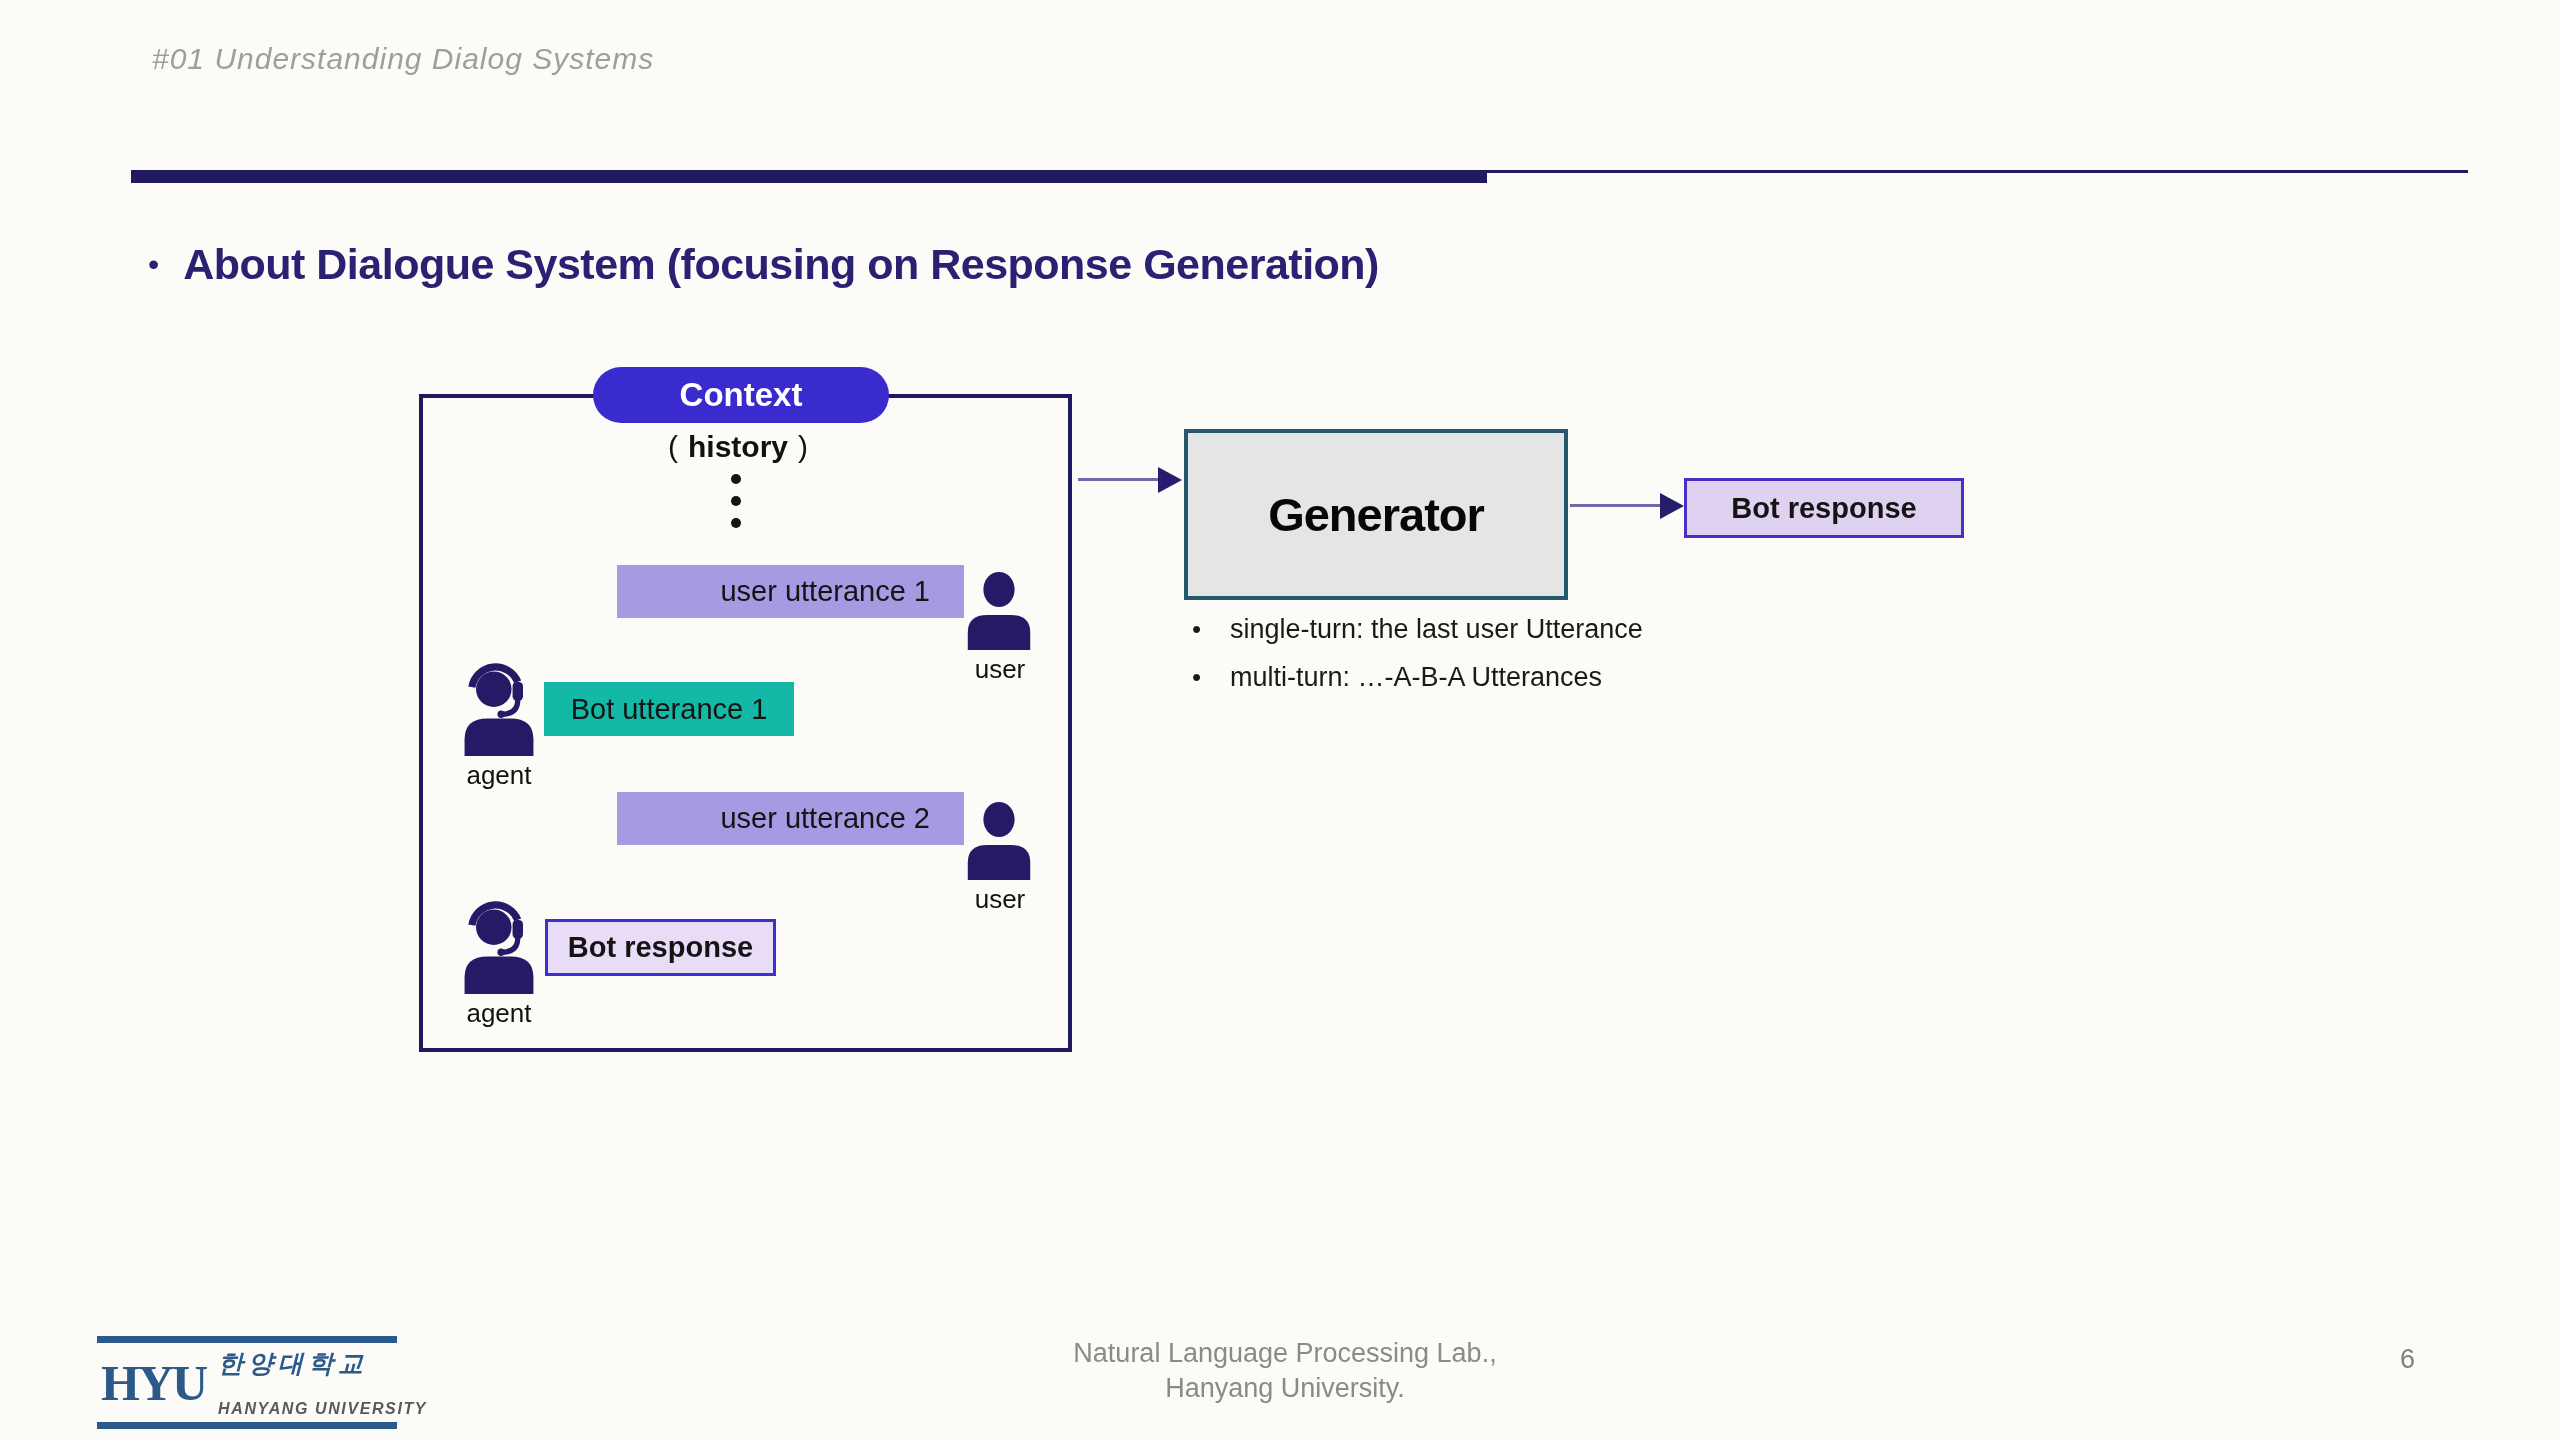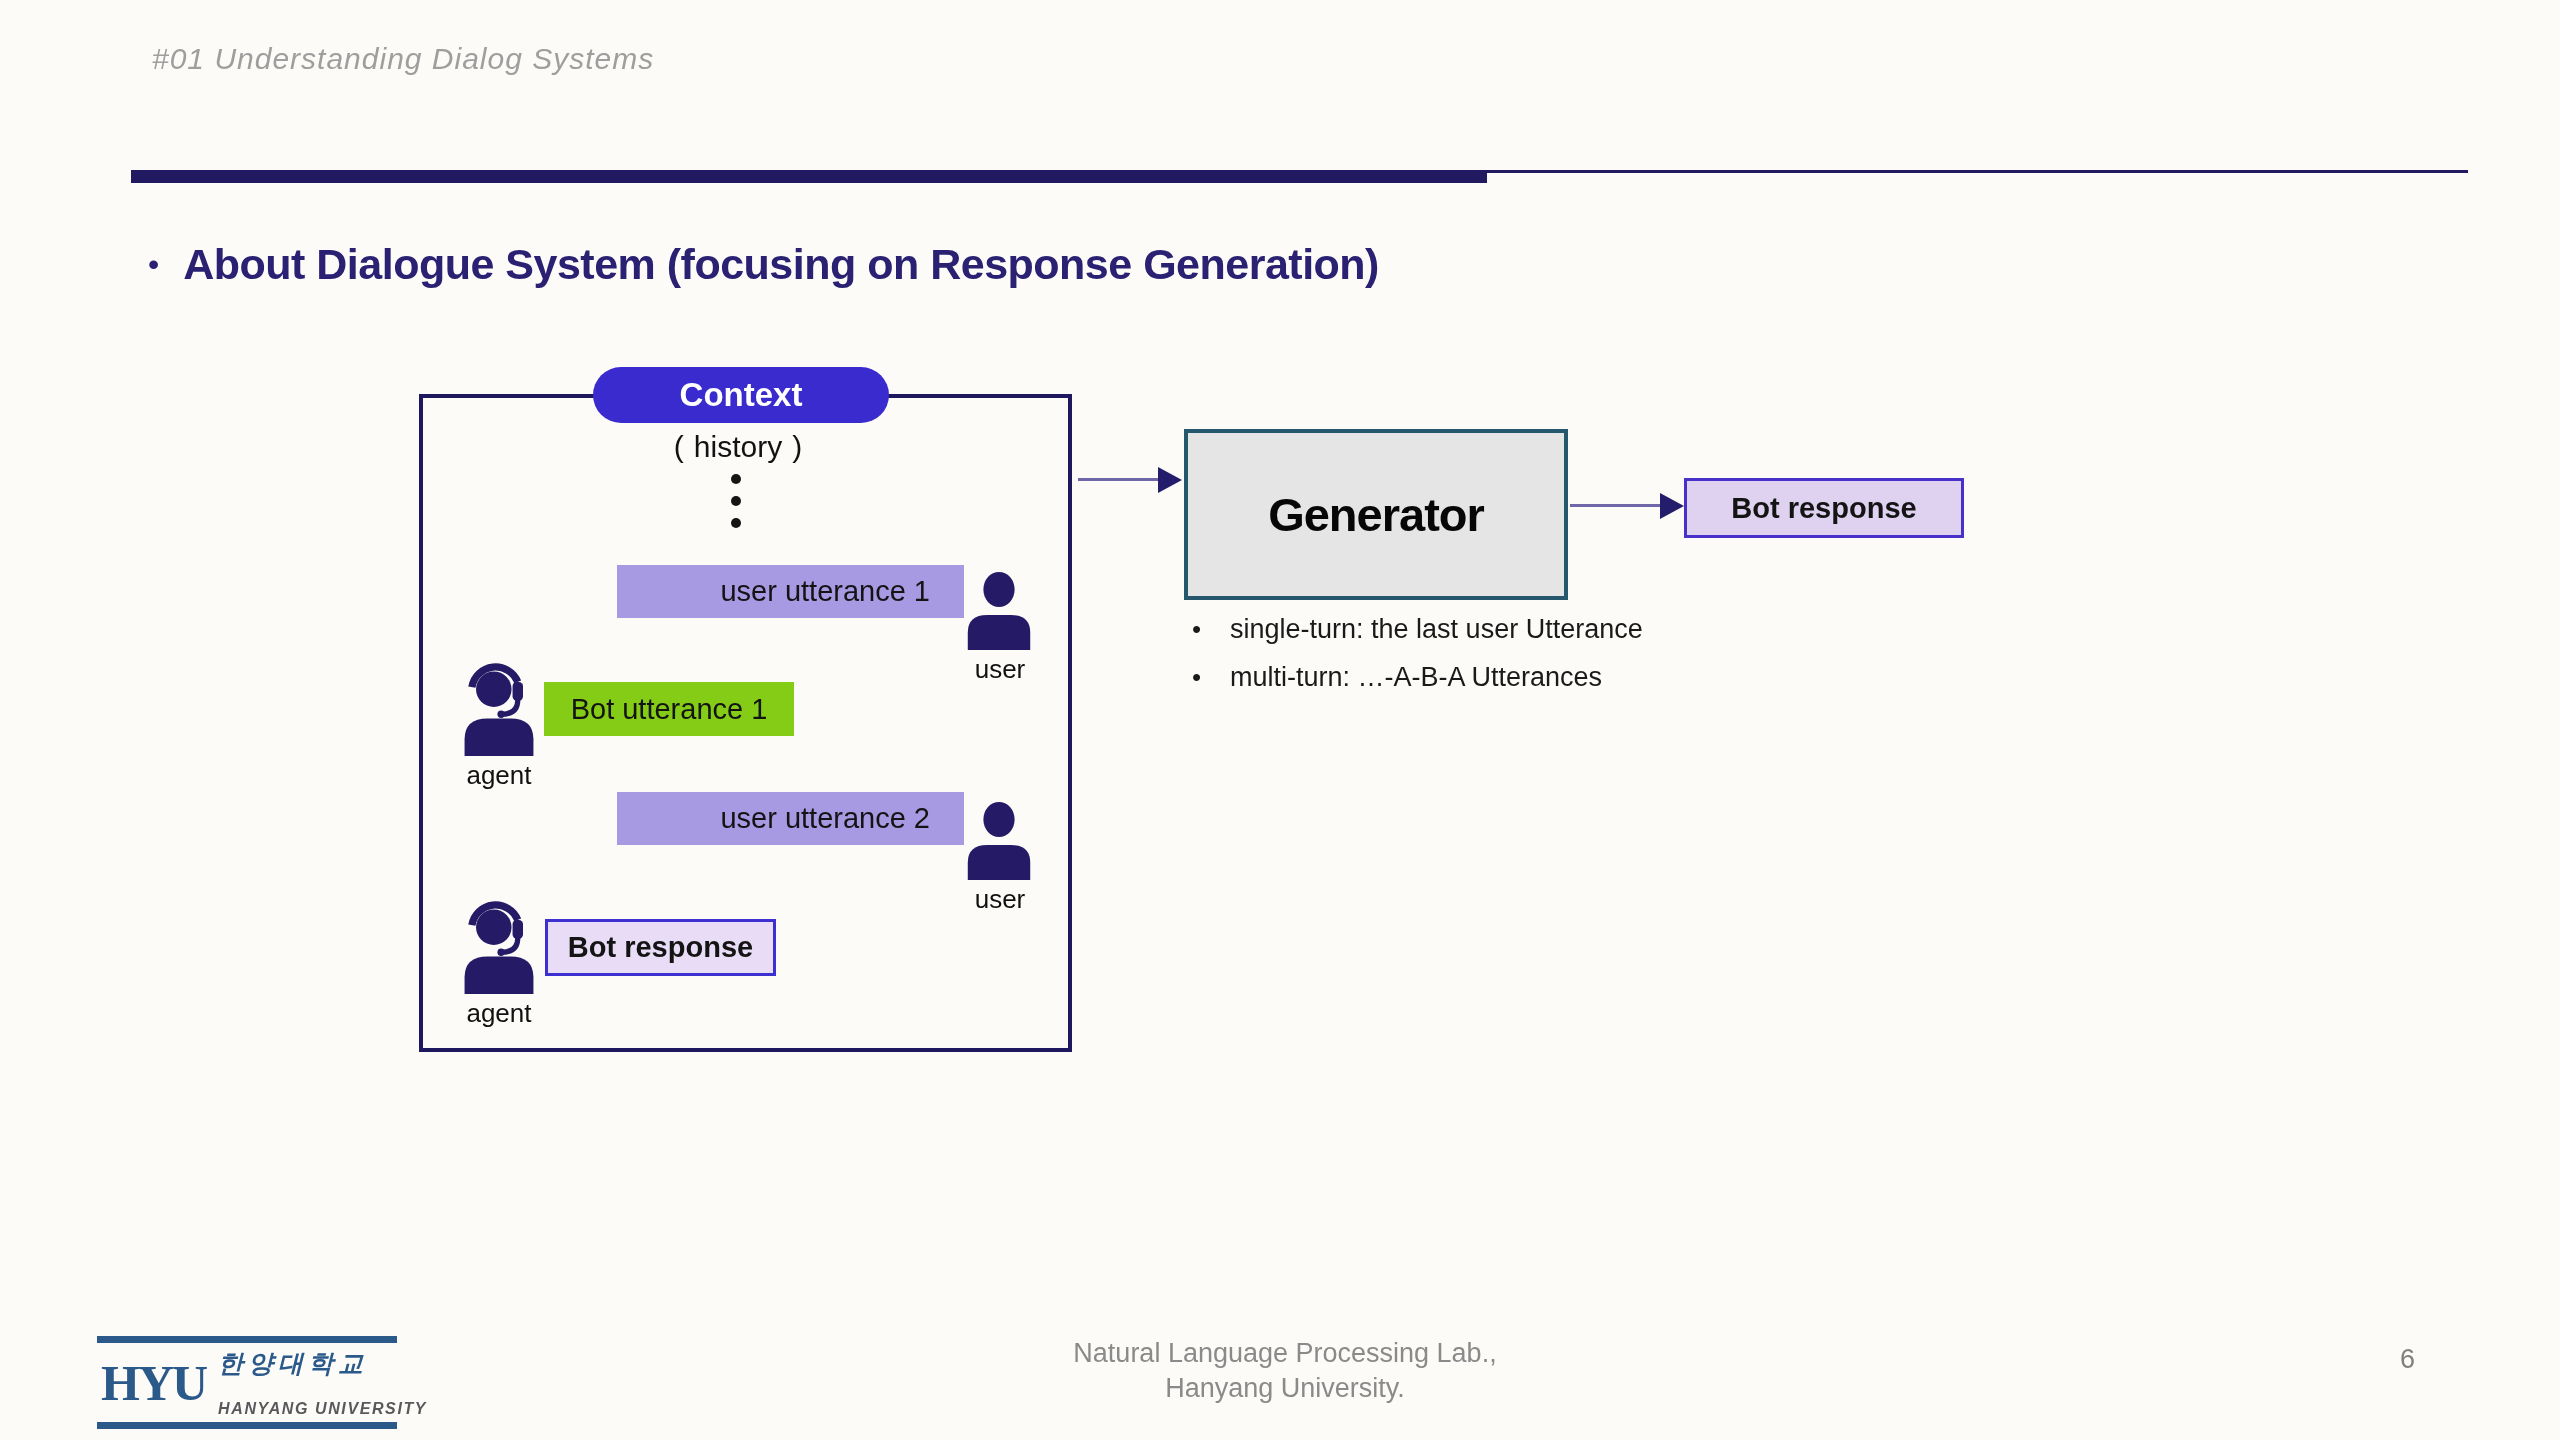--- a/index.html
+++ b/index.html
@@ -58,37 +58,37 @@
     background:#3a2bce; color:#ffffff;
     font-size:33px; font-weight:bold;
     display:flex; align-items:center; justify-content:center;
     z-index:3;
   }
   .history-line {
     position:absolute; left:538px; top:430px; width:400px;
     text-align:center; font-size:30px; color:#121212; z-index:2;
   }
   .history-line .paren { font-weight:normal; }
-  .history-line .hist-word { font-weight:normal; margin:0 10px; }
+  .history-line .hist-word { font-weight:bold; margin:0 10px; }
   .v-dots {
     position:absolute; left:731px; top:474px; z-index:2;
     display:flex; flex-direction:column; align-items:center;
   }
   .v-dots .dot {
     width:10px; height:10px; border-radius:50%;
     background:#151515; margin-bottom:12px;
   }
 
   
   .msg {
     position:absolute; display:flex; align-items:center;
     font-size:29px; color:#141414; z-index:2;
   }
   .msg-user { background:#a79ae3; justify-content:flex-end; padding-right:34px; }
-  .msg-bot  { background:#84cc16; justify-content:center; }
+  .msg-bot  { background:#14b8a6; justify-content:center; }
   .msg-bot-response {
     background:#e8dcf6; border:3px solid #3d2fd0;
     justify-content:center; font-weight:bold;
   }
   #msg-0 { left:617px; top:565px; width:347px; height:53px; }
   #msg-1 { left:544px; top:682px; width:250px; height:54px; }
   #msg-2 { left:617px; top:792px; width:347px; height:53px; }
   #msg-3 { left:545px; top:919px; width:231px; height:57px; }
 
   

